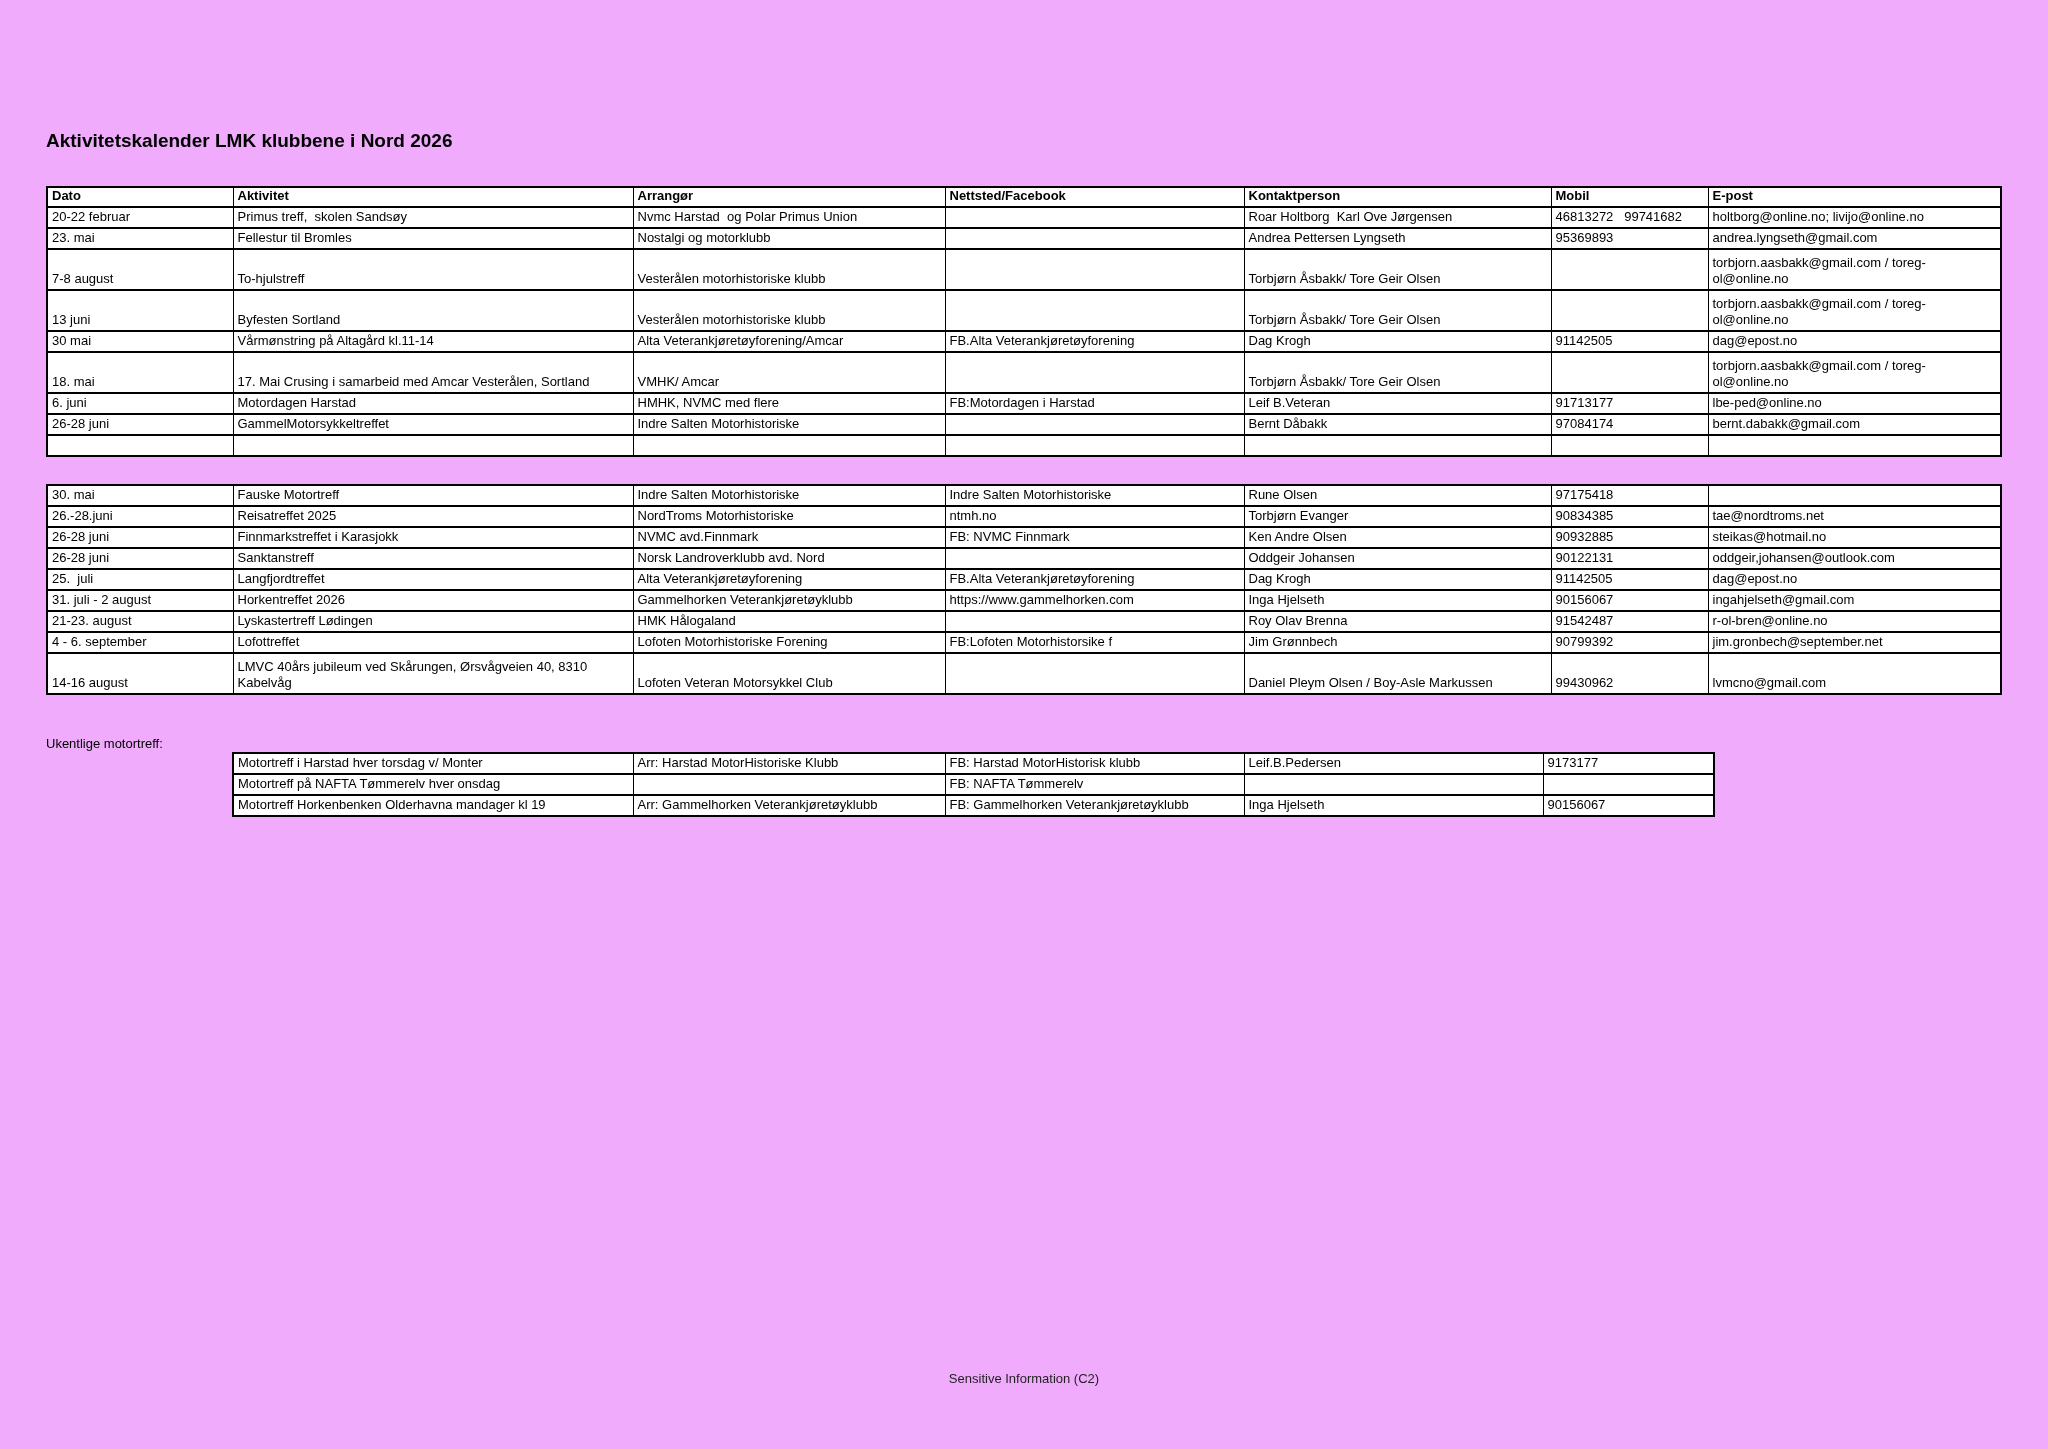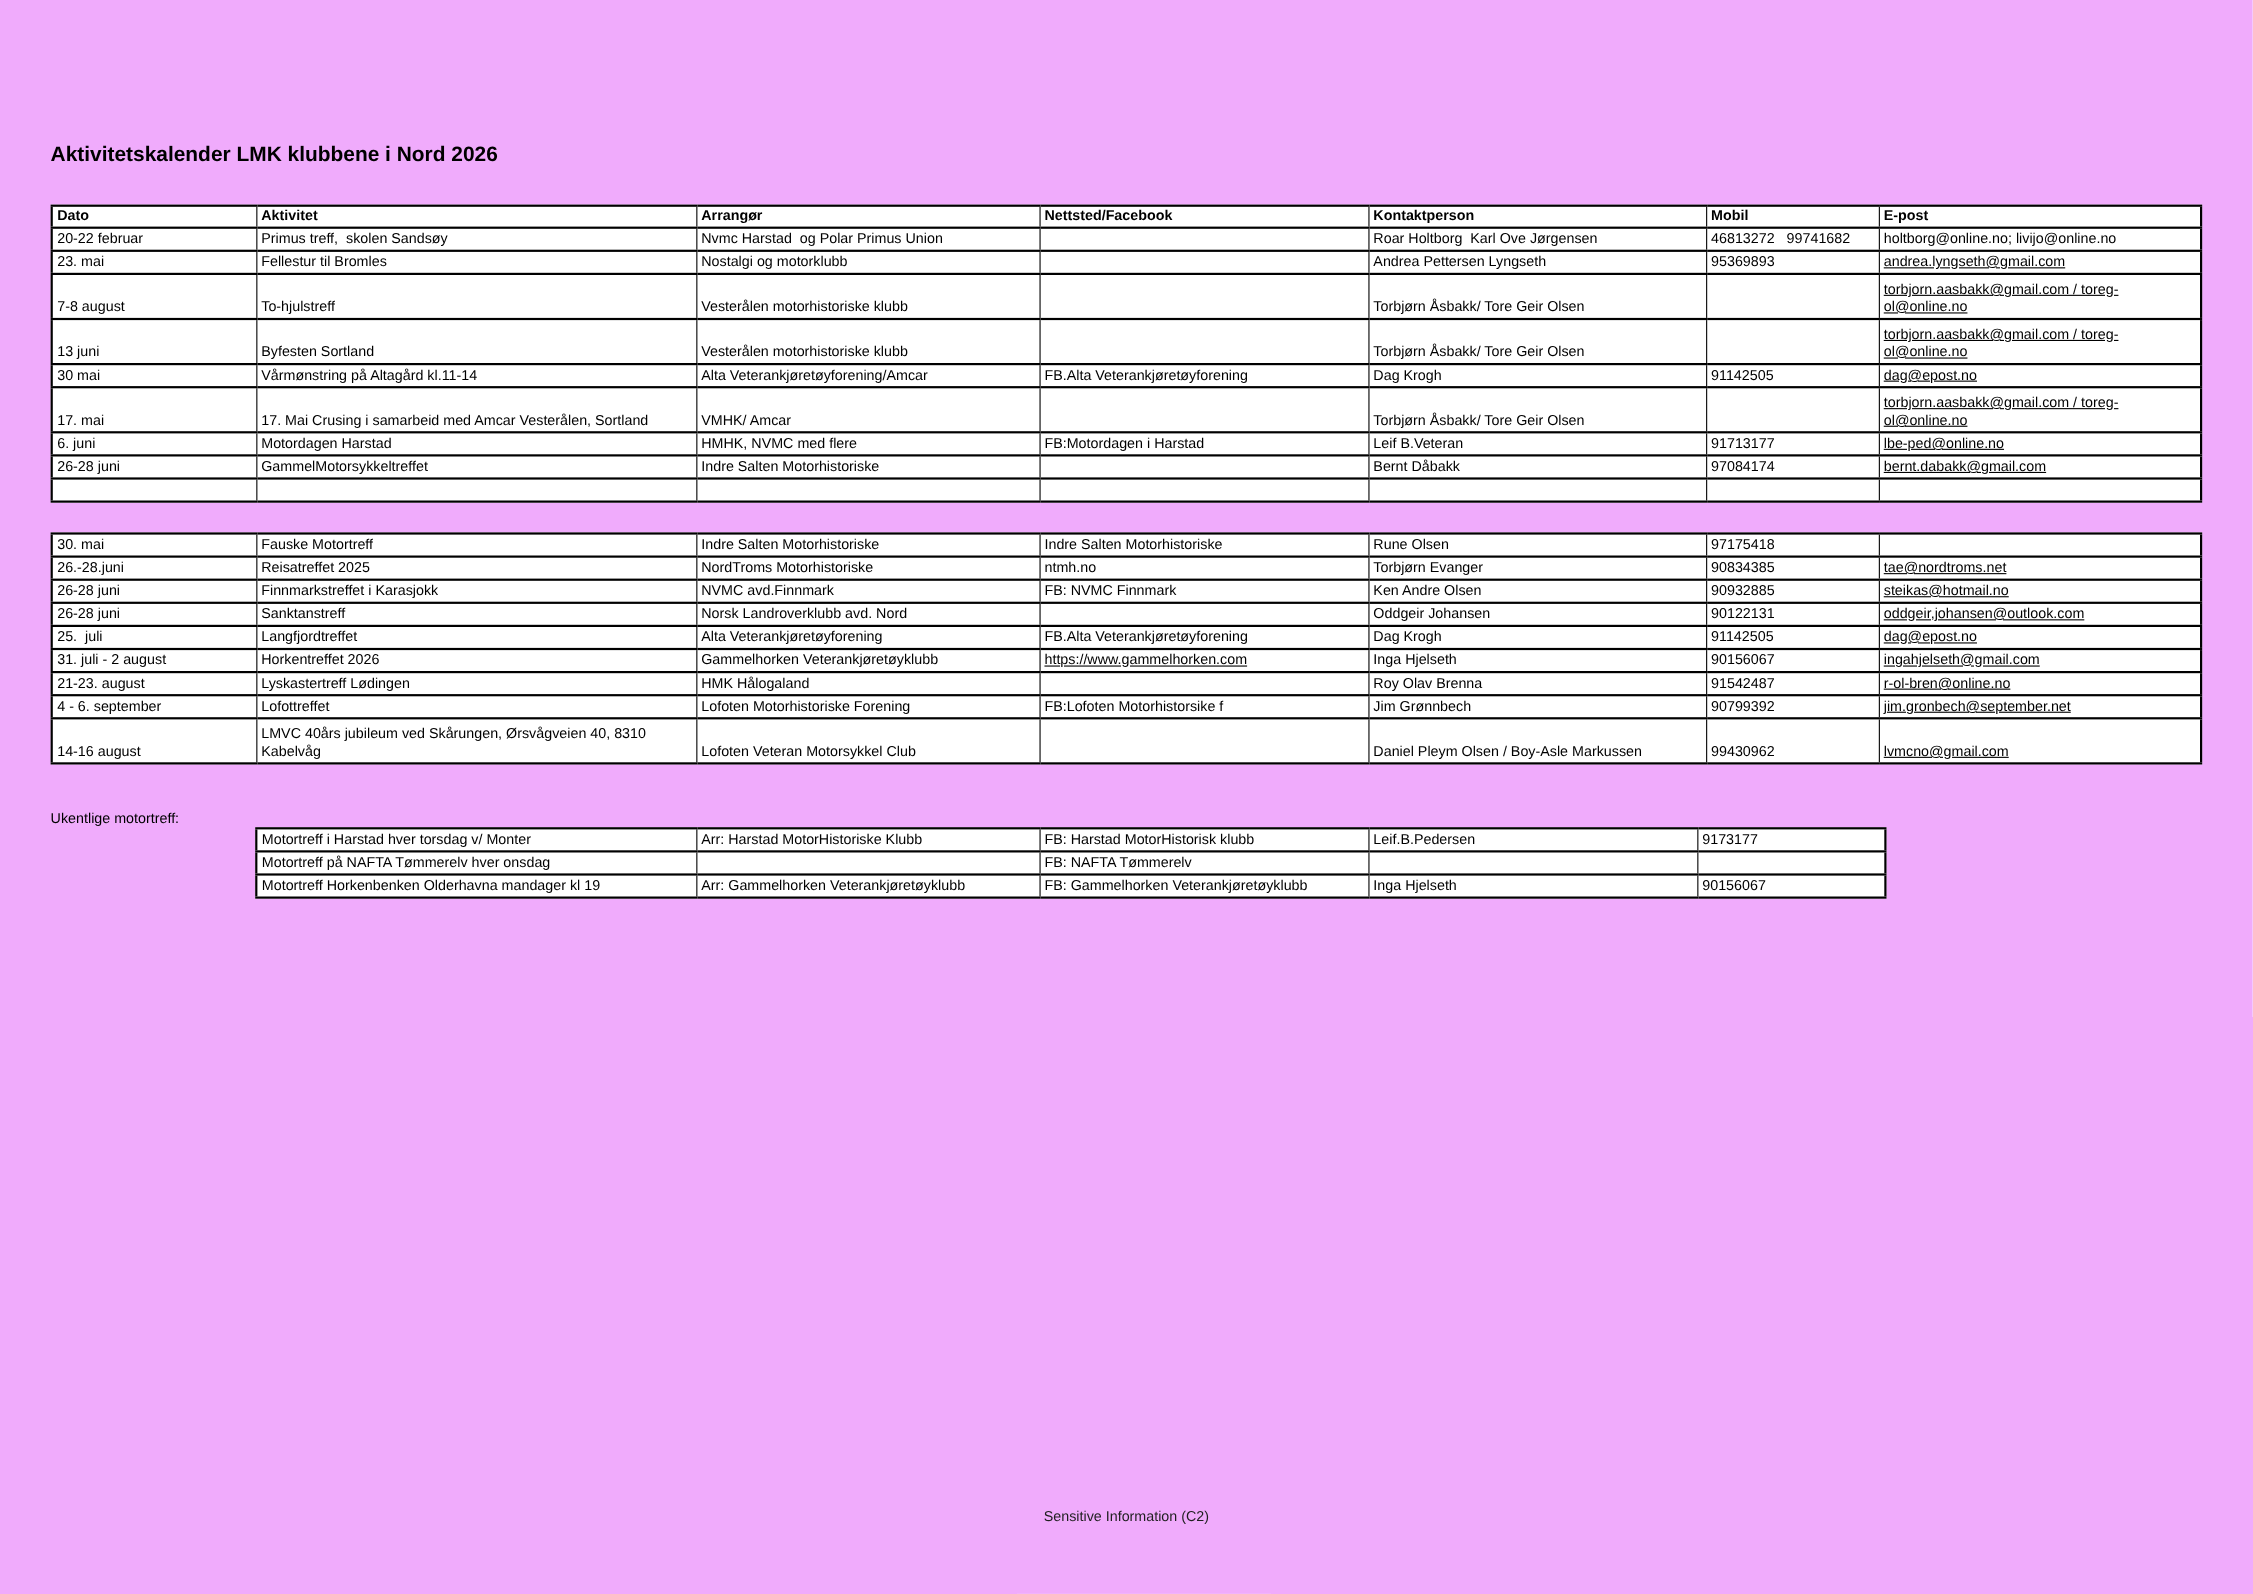--- a/index.html
+++ b/index.html
@@ -38,21 +38,21 @@
     vertical-align: bottom;
     padding: 0 3px 2px 4px;
     overflow: hidden;
     white-space: nowrap;
   }
   table.cal th { font-weight: bold; }
   table.cal tr { height: 21px; }
   table.cal thead tr { height: 18px; }
   table.cal tr.tall { height: 41px; }
   table.cal td.wrap { white-space: normal; overflow-wrap: break-word; }
-  .lnk { text-decoration: underline; color: #000; }
+  .lnk { color: #000; }
   #main-top    { left: 46px;  top: 186px; }
   #main-bottom { left: 46px;  top: 484px; }
   #weekly-table{ left: 232px; top: 752px; }
   .weekly-label {
     position: absolute;
     left: 46px;
     top: 736px;
     font-size: 13px;
   }
   .footer {
@@ -133,21 +133,21 @@
         <tr>
           <td>30 mai</td>
           <td>Vårmønstring på Altagård kl.11-14</td>
           <td>Alta Veterankjøretøyforening/Amcar</td>
           <td>FB.Alta Veterankjøretøyforening</td>
           <td>Dag Krogh</td>
           <td>91142505</td>
           <td class="wrap"><span class="lnk">dag@epost.no</span></td>
         </tr>
         <tr class="tall">
-          <td>17. mai</td>
+          <td>18. mai</td>
           <td class="wrap">17. Mai Crusing i samarbeid med Amcar Vesterålen, Sortland</td>
           <td>VMHK/ Amcar</td>
           <td></td>
           <td>Torbjørn Åsbakk/ Tore Geir Olsen</td>
           <td></td>
           <td class="wrap"><span class="lnk">torbjorn.aasbakk@gmail.com / toreg-ol@online.no</span></td>
         </tr>
         <tr>
           <td>6. juni</td>
           <td>Motordagen Harstad</td>

